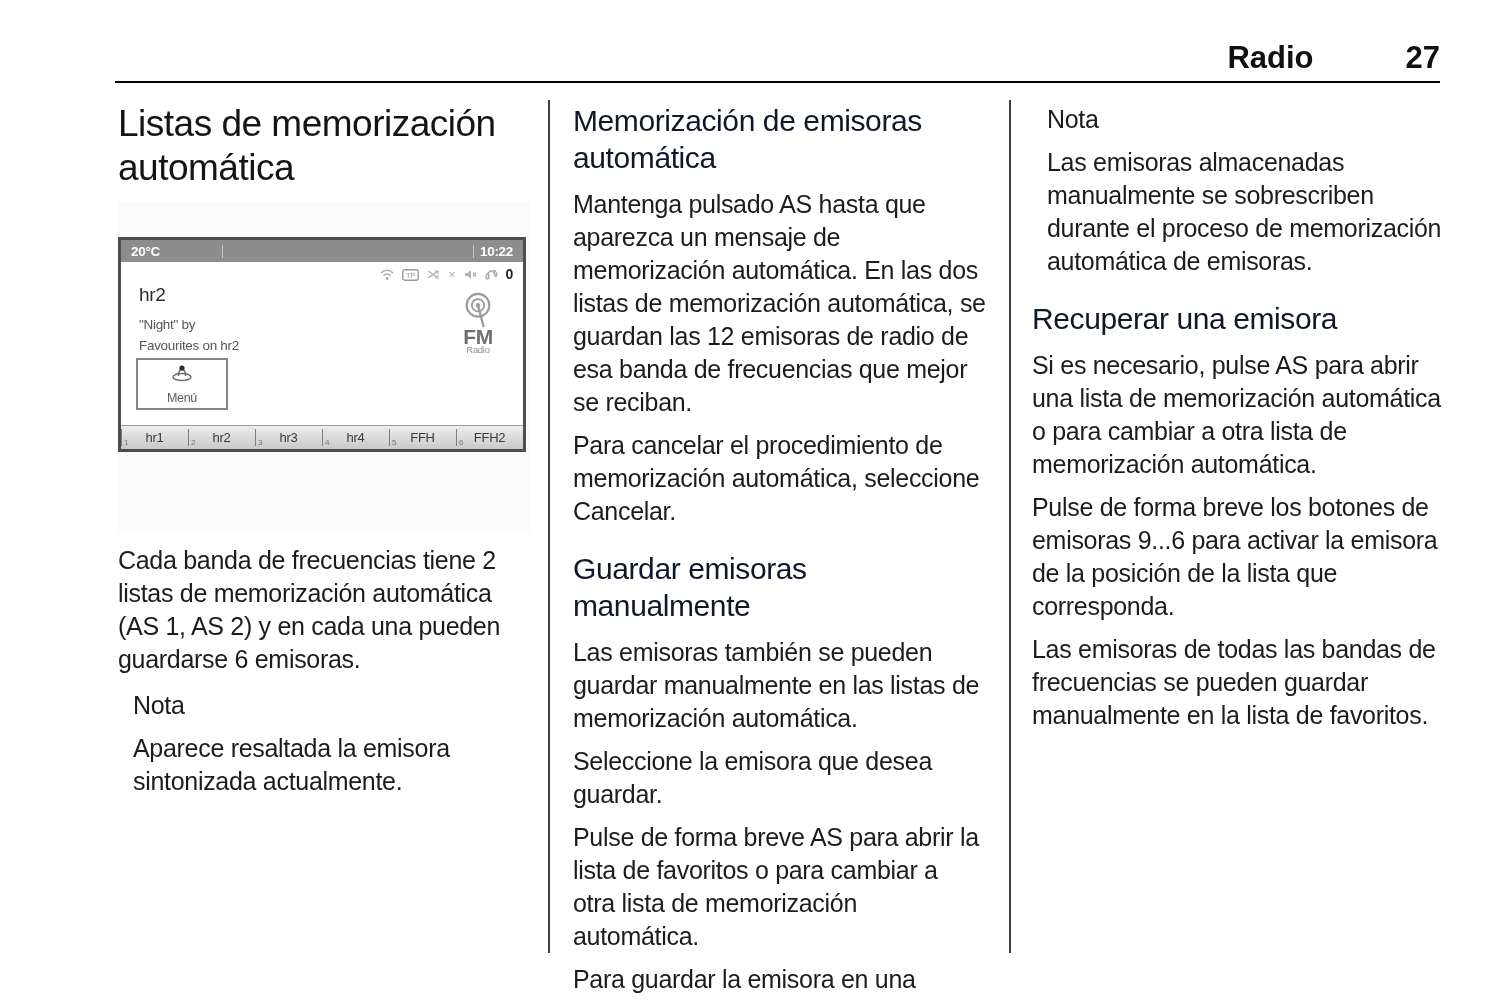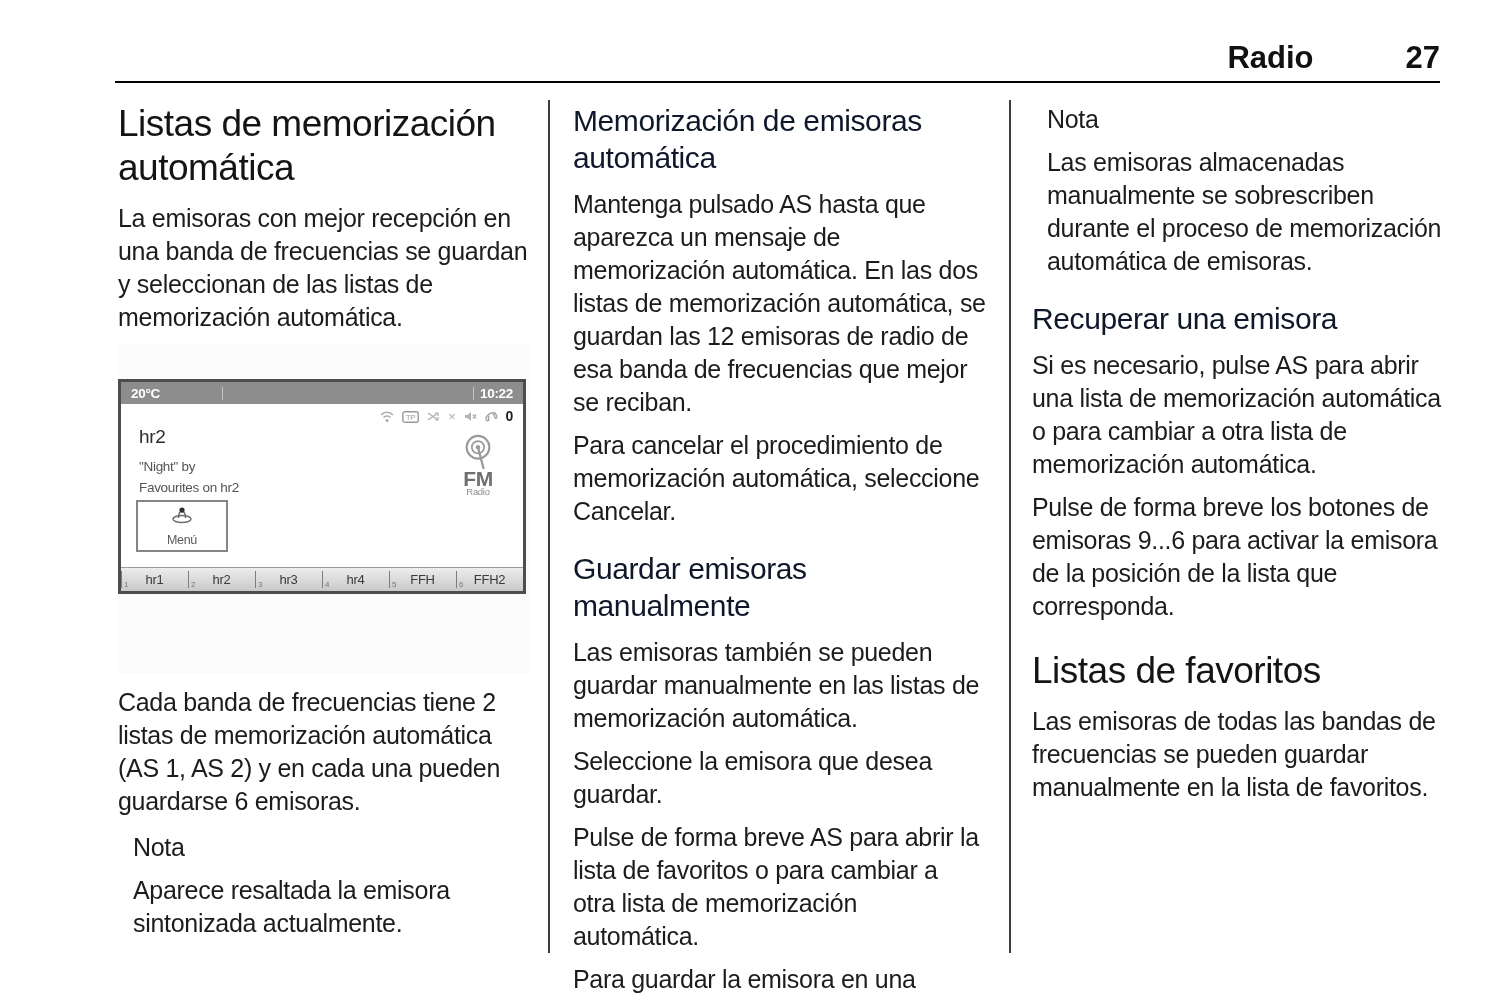--- a/index.html
+++ b/index.html
@@ -72,21 +72,20 @@
     <span>Radio</span>
     <span>27</span>
   </div>
   <div class="header-rule"></div>
 
   <div class="divider d1"></div>
   <div class="divider d2"></div>
 
   <div class="col col1">
     <h1>Listas de memorización automática</h1>
-    <p>La emisoras con mejor recepción en una banda de frecuencias se guardan y seleccionan de las listas de memorización automática.</p>
 
     <div class="figure">
       <div class="display">
 
         <div class="disp-topbar">
           <span>20°C</span>
           <span class="topbar-sep"></span>
           <span class="topbar-right">
             <span class="topbar-sep2"></span>
             <span>10:22</span>
@@ -208,17 +207,16 @@
   </div>
 
   <div class="col col3">
     <div class="note" style="margin-top:3px;">
       <p class="note-label">Nota</p>
       <p class="note-text">Las emisoras almacenadas manualmente se sobrescriben durante el proceso de memorización automática de emisoras.</p>
     </div>
     <h2>Recuperar una emisora</h2>
     <p>Si es necesario, pulse AS para abrir una lista de memorización automática o para cambiar a otra lista de memorización automática.</p>
     <p>Pulse de forma breve los botones de emisoras 9...6 para activar la emisora de la posición de la lista que corresponda.</p>
-    <h1>Listas de favoritos</h1>
     <p>Las emisoras de todas las bandas de frecuencias se pueden guardar manualmente en la lista de favoritos.</p>
   </div>
 
 </div>
 
 </body></html>

